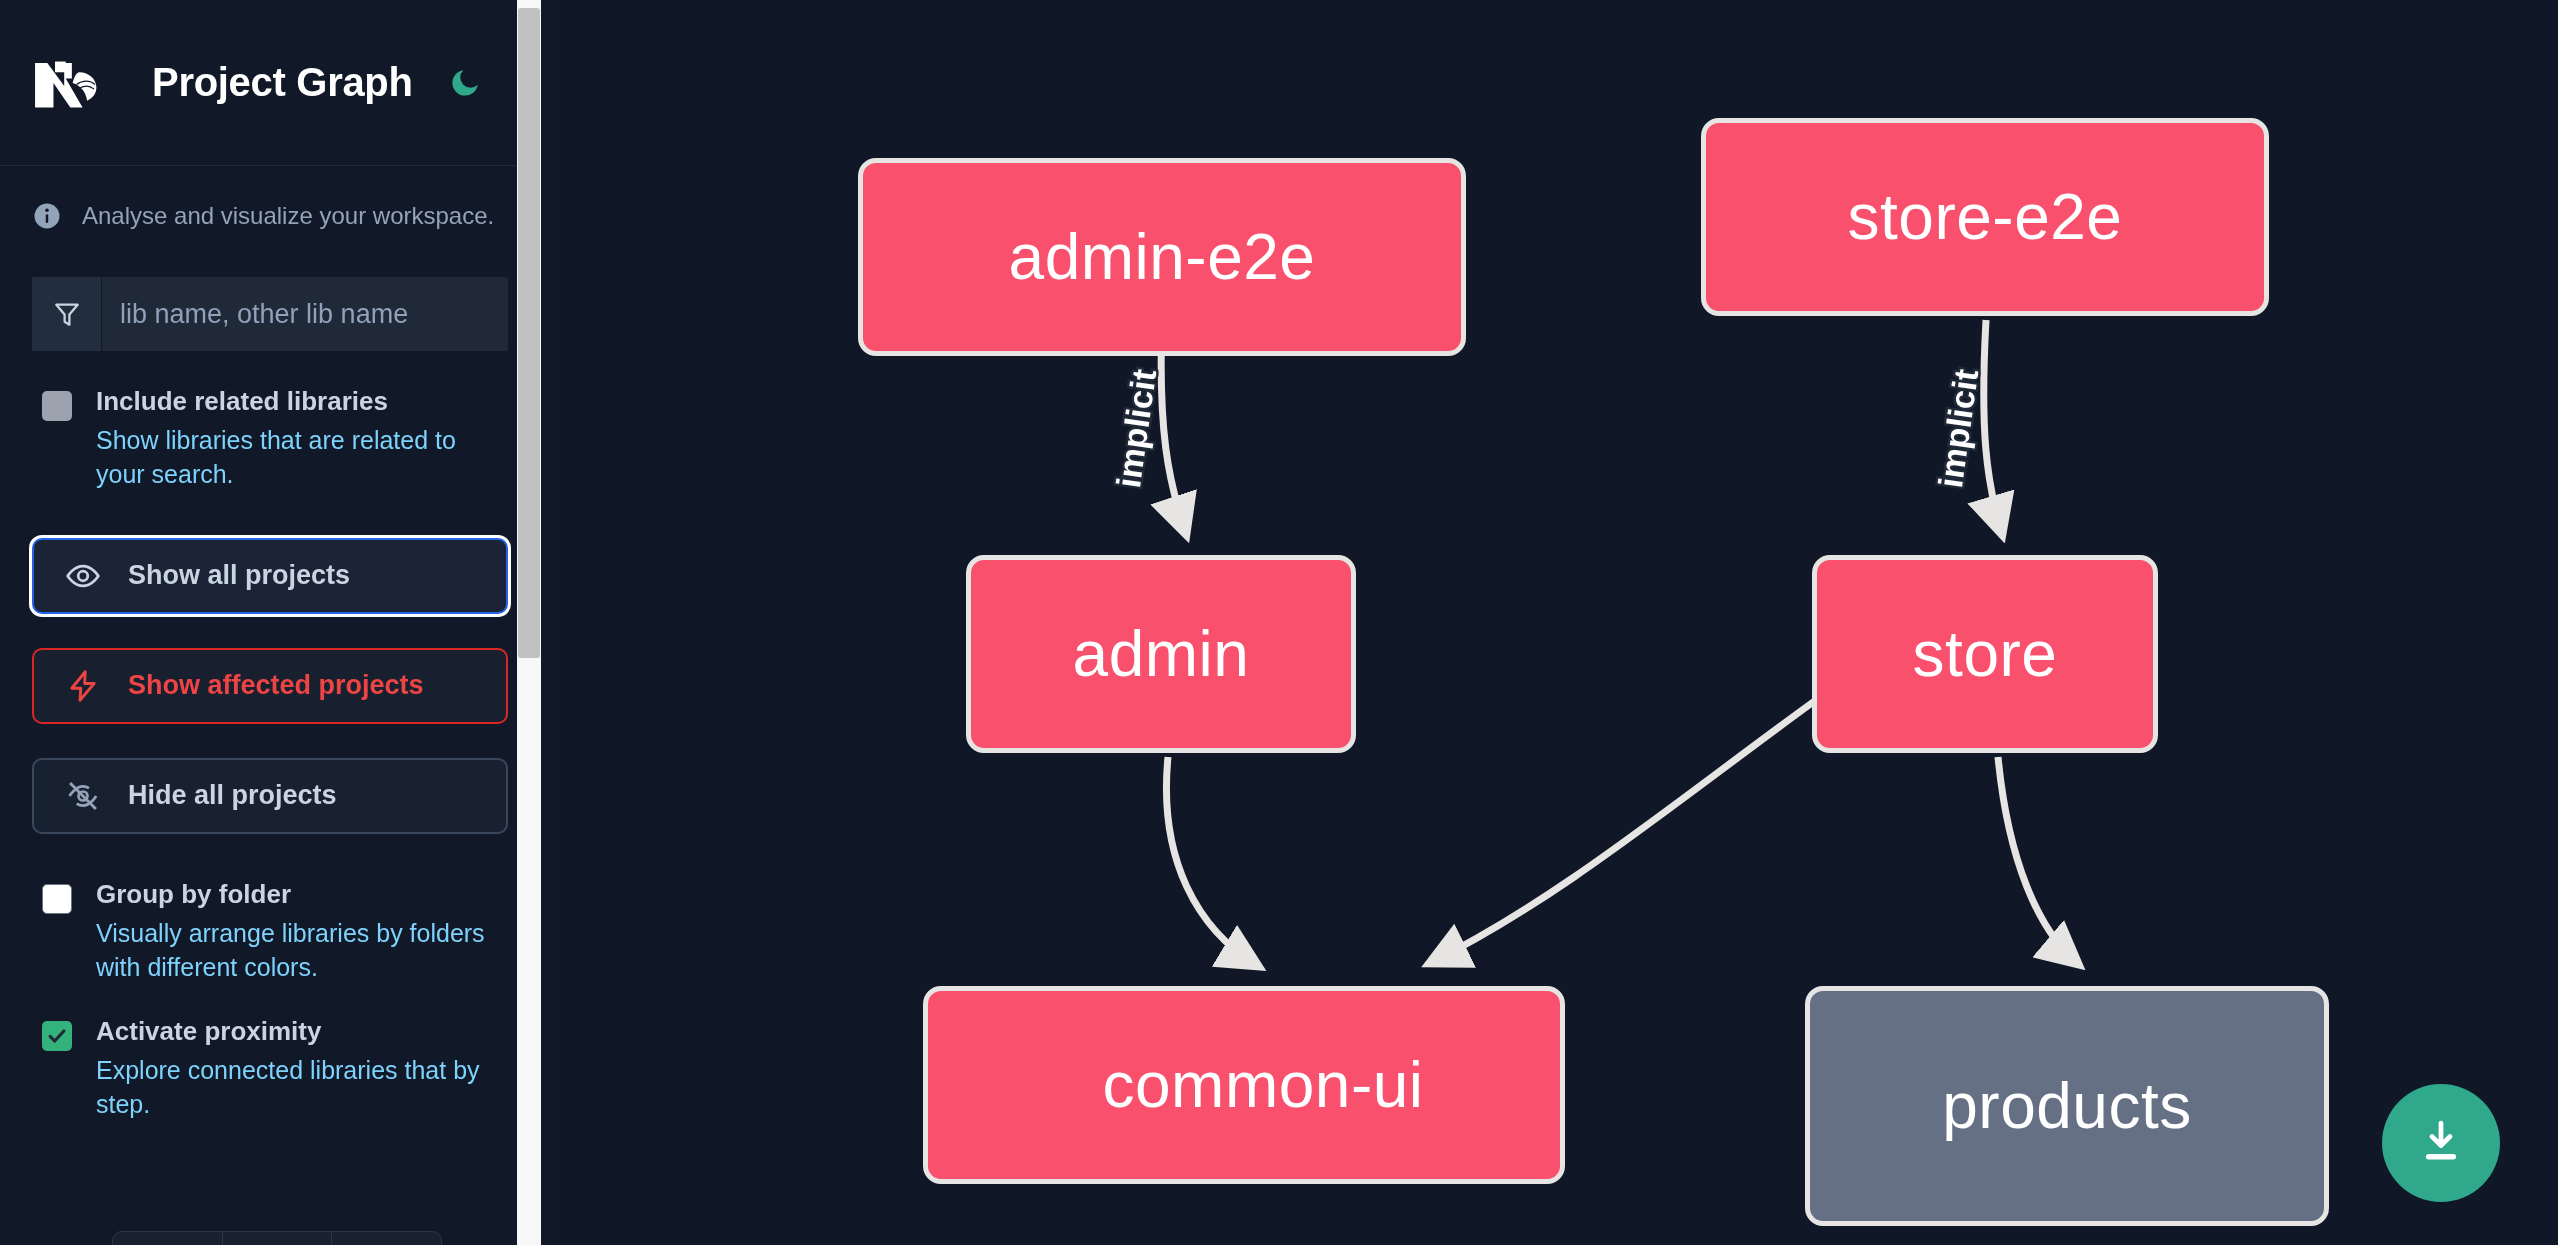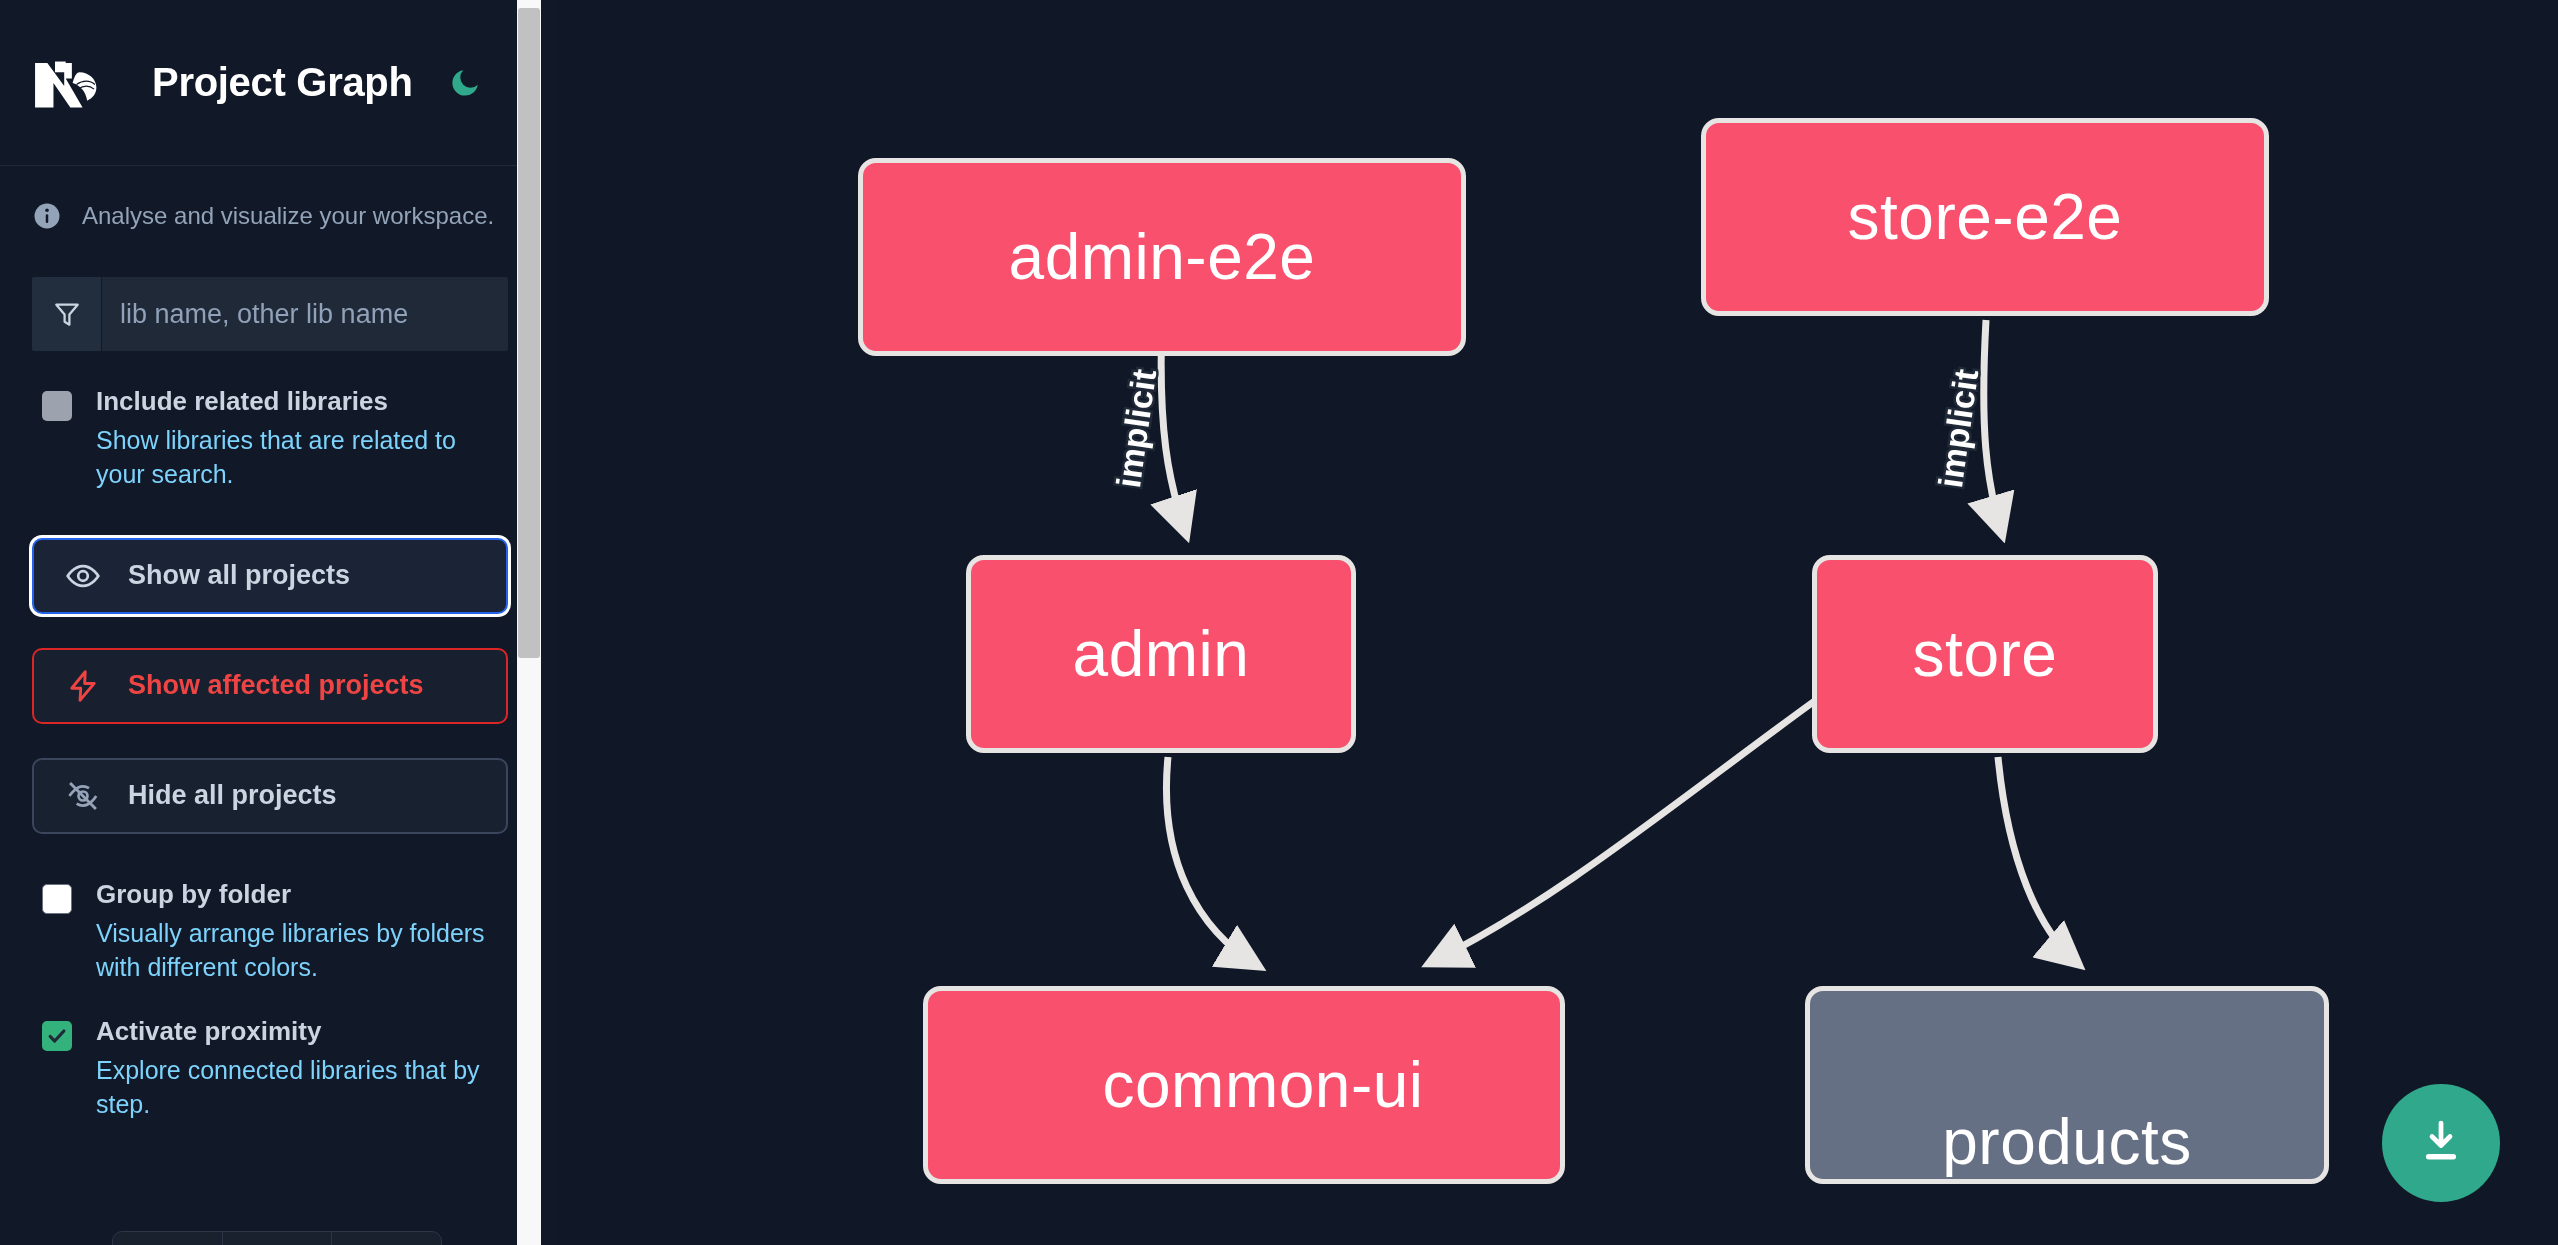--- a/index.html
+++ b/index.html
@@ -348,21 +348,21 @@
     </div>
     <div class="node node-pink" style="left:408px;  top:555px; width:390px; height:198px;">
       <span>admin</span>
     </div>
     <div class="node node-pink" style="left:1254px; top:555px; width:346px; height:198px;">
       <span>store</span>
     </div>
     <div class="node node-pink" style="left:365px;  top:986px; width:642px; height:198px;padding-left:38px;">
       <span>common-ui</span>
     </div>
-    <div class="node node-gray" style="left:1247px; top:986px; width:524px; height:198px;align-items:flex-end;">
+    <div class="node node-gray" style="left:1247px; top:986px; width:524px; height:240px;">
       <span>products</span>
     </div>
 
     <div class="fab">
       <span>
         <svg viewBox="0 0 24 24" width="54" height="54" aria-hidden="true">
           <path fill="none" stroke="#ffffff" stroke-width="2.1" stroke-linecap="round" stroke-linejoin="round" d="M12 4v10m0 0 4-4m-4 4-4-4"></path>
           <line x1="6.5" y1="19" x2="17.5" y2="19" stroke="#ffffff" stroke-width="2.4" stroke-linecap="round"></line>
         </svg>
       </span>

